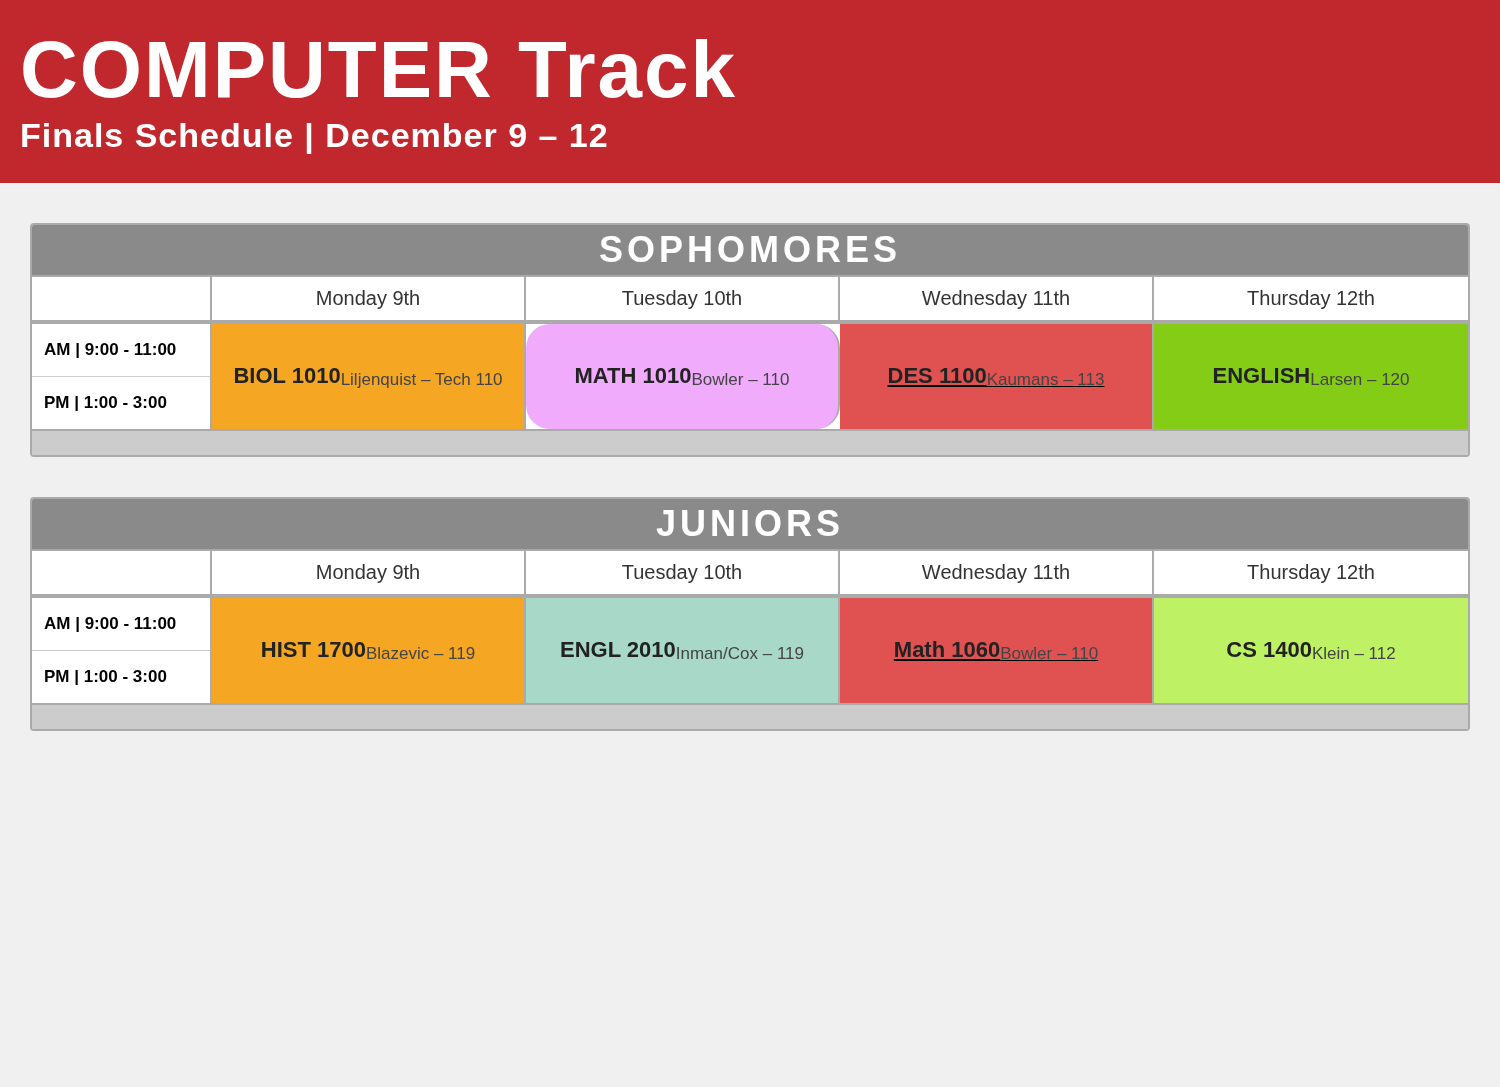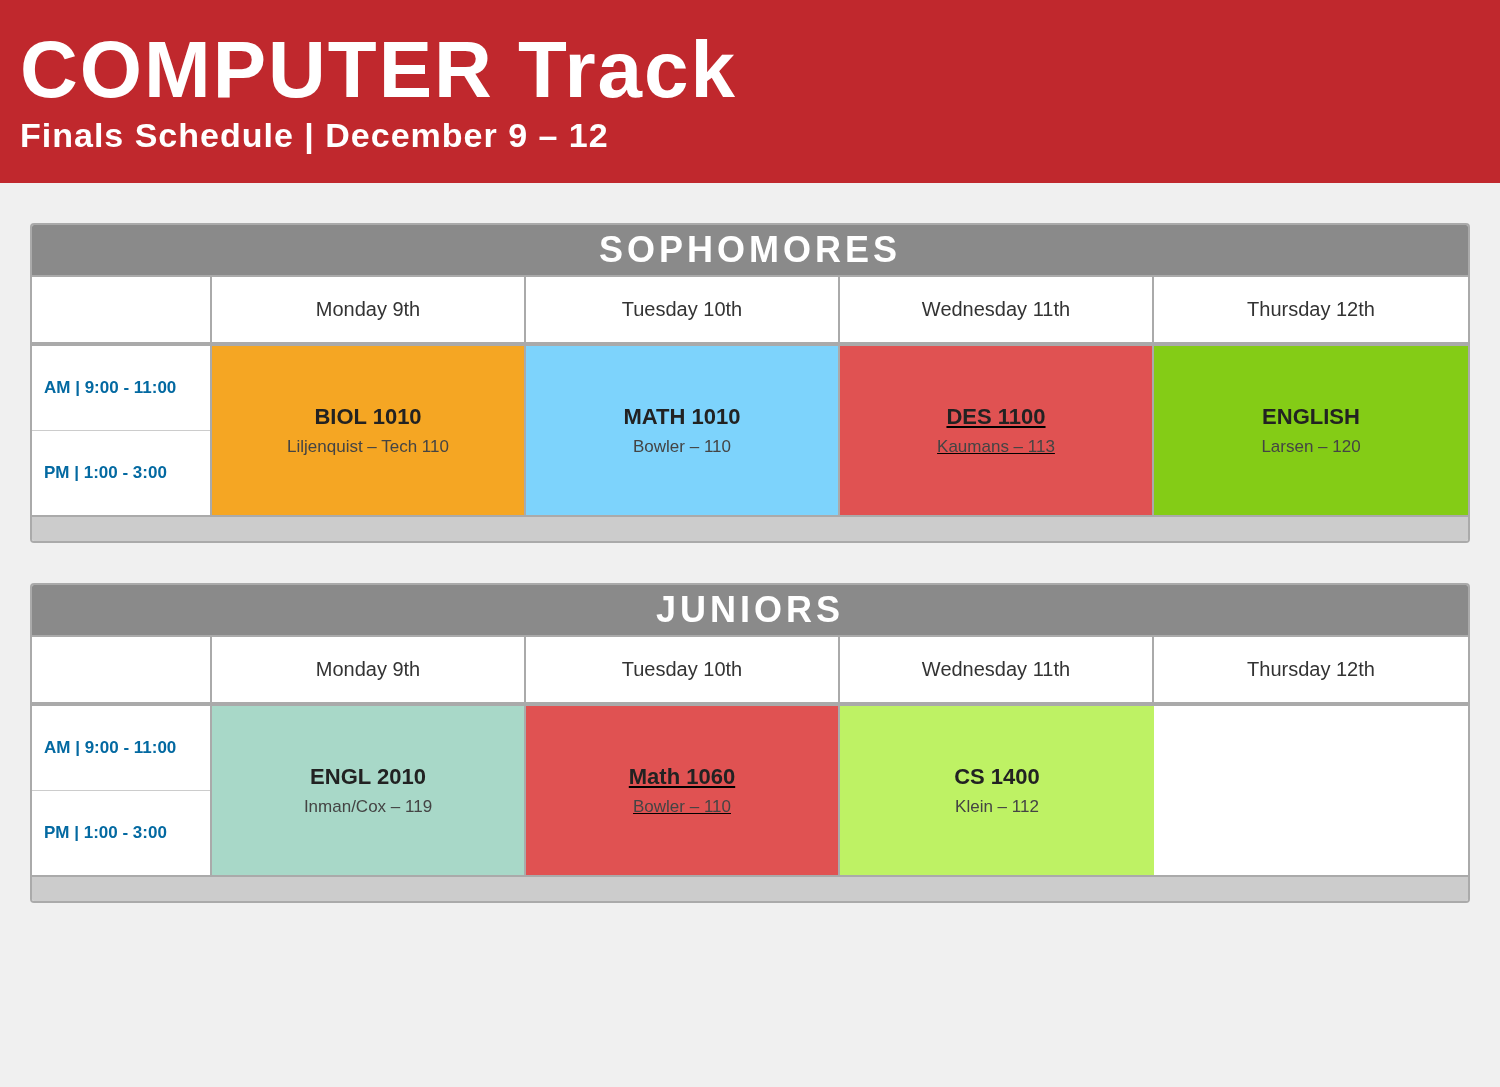--- a/index.html
+++ b/index.html
@@ -58,37 +58,36 @@
     }
     .day-header-empty {
       background: #ffffff;
       border-right: 2px solid #aaaaaa;
       border-bottom: 2px solid #aaaaaa;
       padding: 14px;
     }
     .day-header-cell {
       background: #ffffff;
       text-align: center;
-      padding: 21px;
+      padding: 10px;
       font-size: 20px;
       font-weight: 400;
       color: #333333;
       border-right: 2px solid #aaaaaa;
       border-bottom: 2px solid #aaaaaa;
     }
     .day-header-cell:last-child {
       border-right: none;
     }
 
     
     .course-cell {
       border-right: 2px solid #aaaaaa;
       border-bottom: none;
       display: flex;
-      flex-direction: column;
       align-items: center;
       justify-content: center;
       padding: 16px 10px;
       grid-row: span 2;
       text-align: center;
     }
     .course-cell:last-child {
       border-right: none;
     }
 
@@ -100,36 +99,36 @@
     }
     .course-instructor {
       font-size: 17px;
       font-weight: 400;
       color: #444444;
       margin-top: 6px;
     }
 
     
     .color-orange { background: #f5a623; }
-    .color-yellow { background: #7dd3fc; }
+    .color-yellow { background: #f0abfc; border-radius: 24px; }
     .color-red    { background: #e05252; text-decoration: underline; }
     .color-green  { background: #84cc16; }
     .color-teal   { background: #a8d8c8; }
     .color-lavender { background: #bef264; }
     .time-stack {
       display: flex;
       flex-direction: column;
       border-right: 2px solid #aaaaaa;
     }
     .time-slot {
       flex: 1;
-      padding: 32px 12px;
+      padding: 16px 12px;
       font-size: 17px;
       font-weight: 700;
-      color: #0369a1;
+      color: #000000;
       background: #ffffff;
     }
     .time-slot:first-child {
       border-bottom: 1px solid #cccccc;
     }
   </style>
 </head>
 <body>
 
 <div class="header">
@@ -196,20 +195,24 @@
     <div class="day-header-cell" style="border-right:none;">Thursday 12th</div>
   </div>
 
   <div style="display:grid; grid-template-columns: 180px 1fr 1fr 1fr 1fr; border-top: 2px solid #aaaaaa;">
 
     <div class="time-stack">
       <div class="time-slot">AM | 9:00 - 11:00</div>
       <div class="time-slot">PM | 1:00 - 3:00</div>
     </div>
 
+    <div class="course-cell color-orange">
+      <div class="course-name">HIST 1700</div>
+      <div class="course-instructor">Blazevic – 119</div>
+    </div>
 
     <div class="course-cell color-teal">
       <div class="course-name">ENGL 2010</div>
       <div class="course-instructor">Inman/Cox – 119</div>
     </div>
 
     <div class="course-cell color-red">
       <div class="course-name">Math 1060</div>
       <div class="course-instructor">Bowler – 110</div>
     </div>

